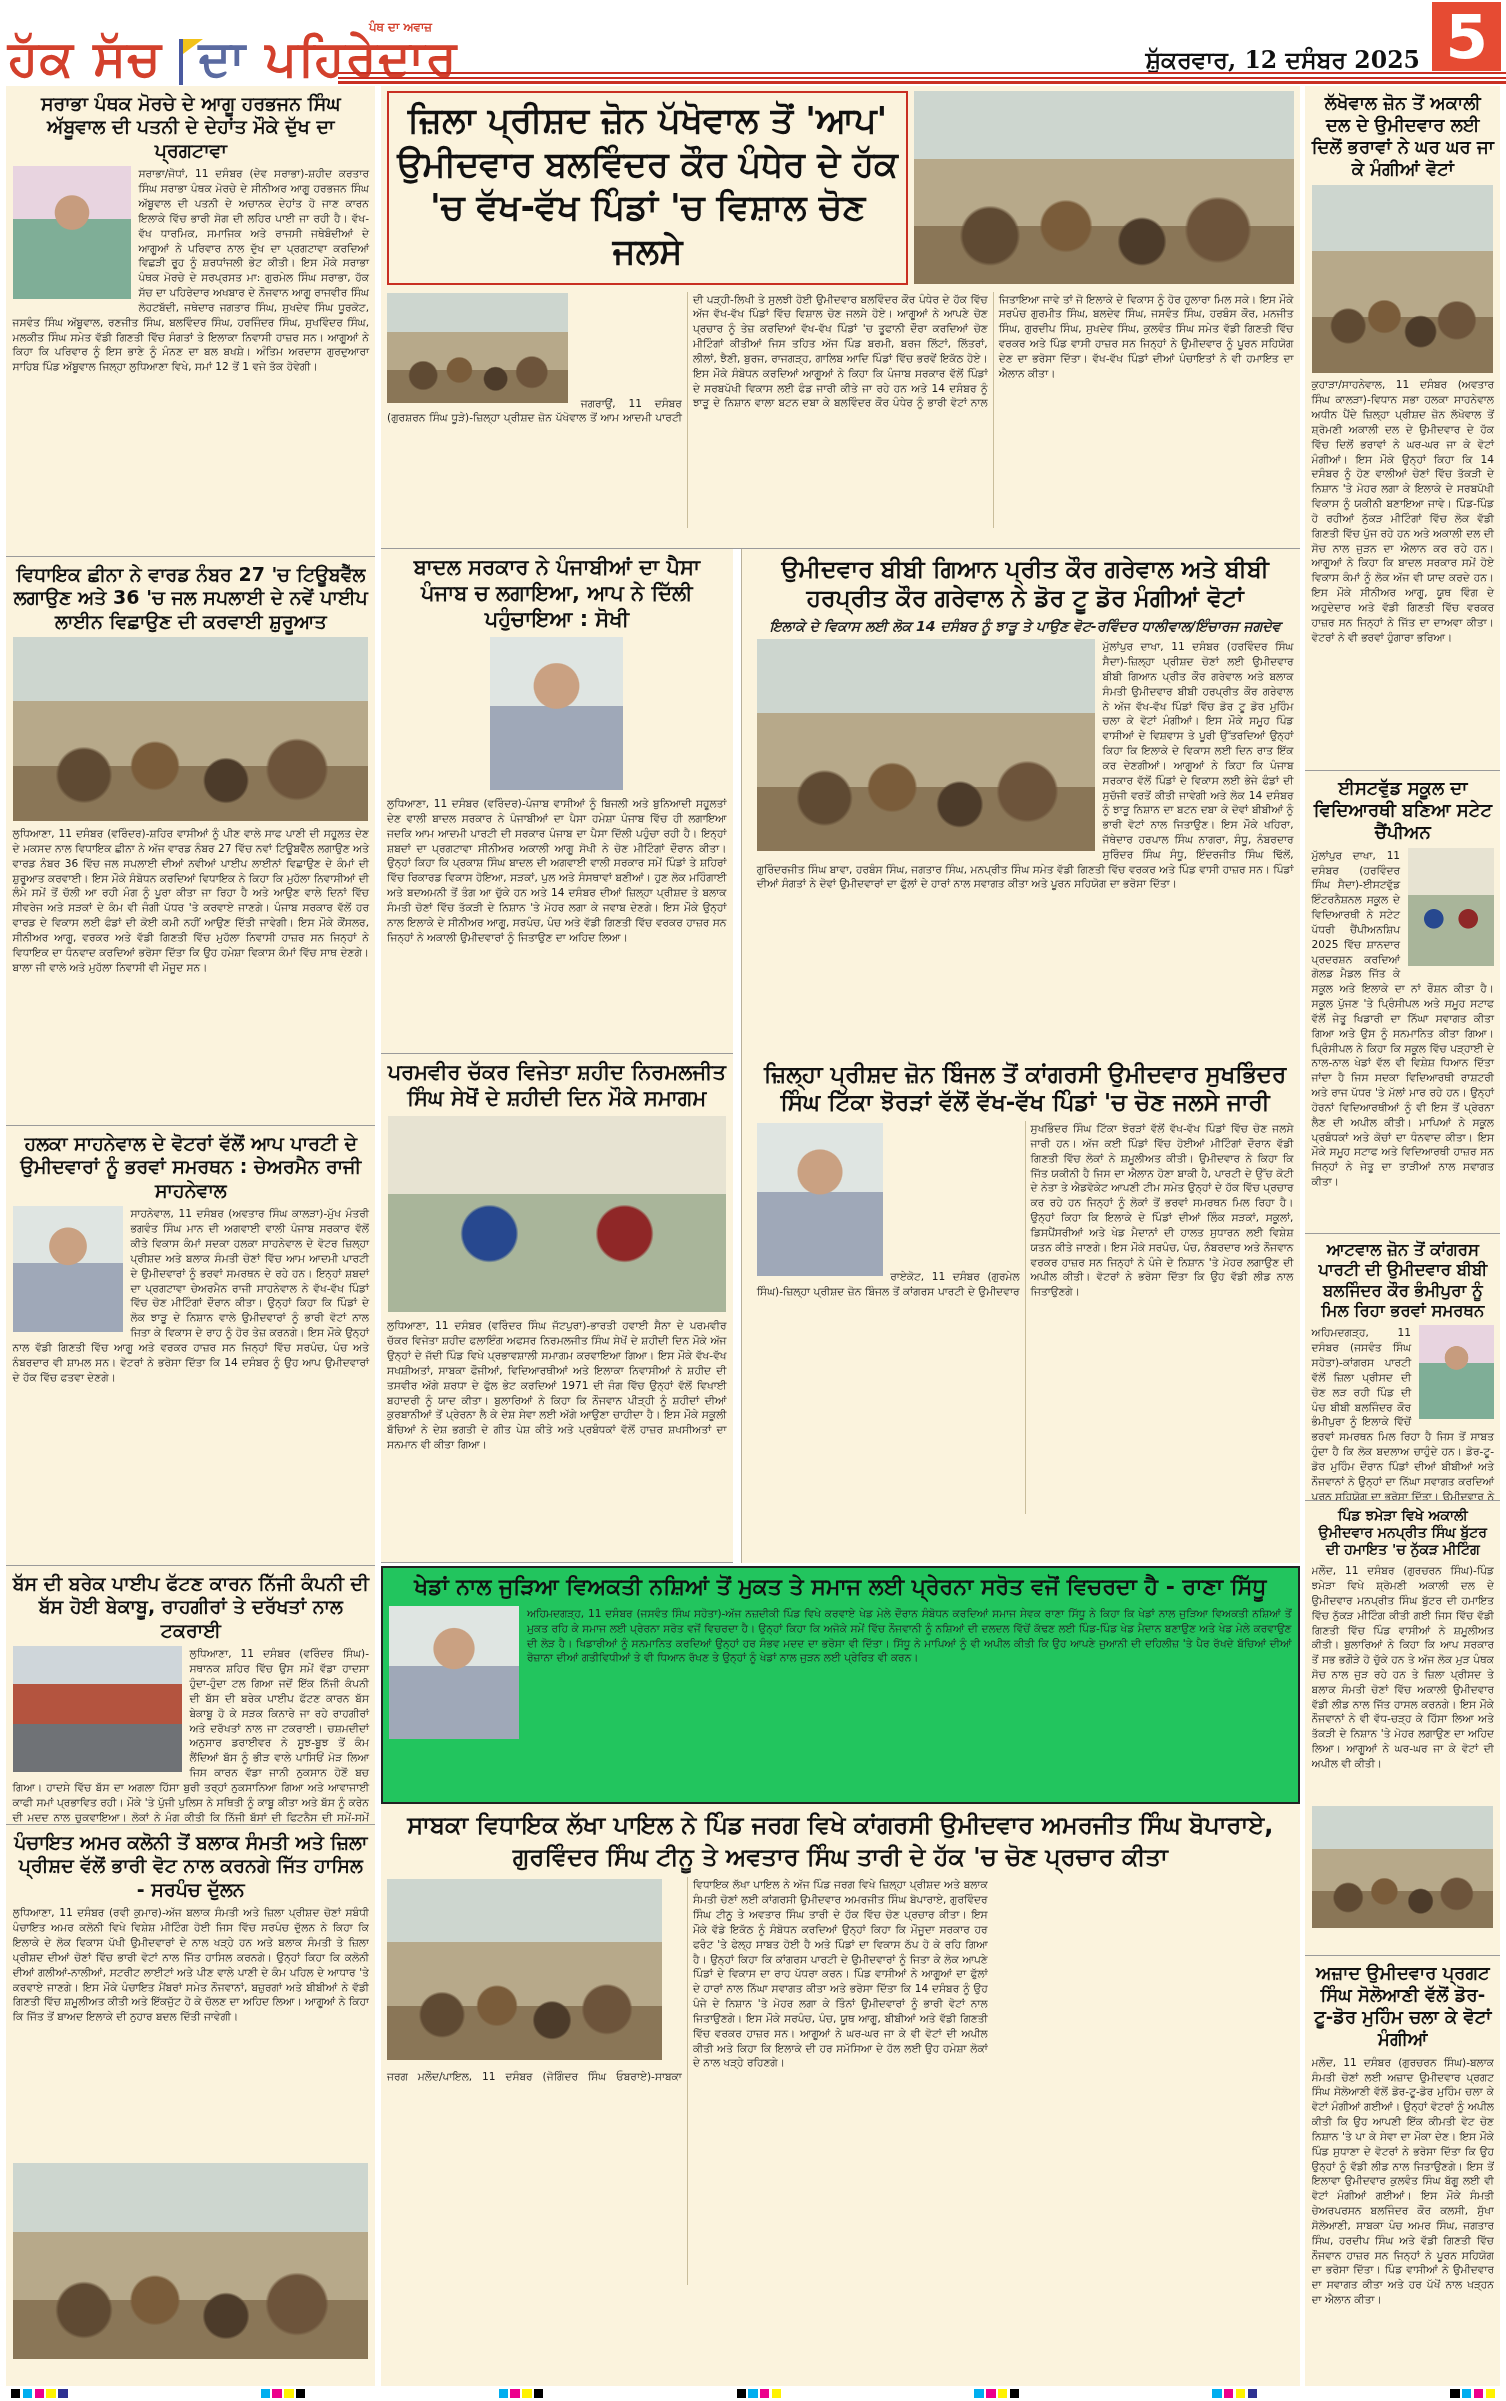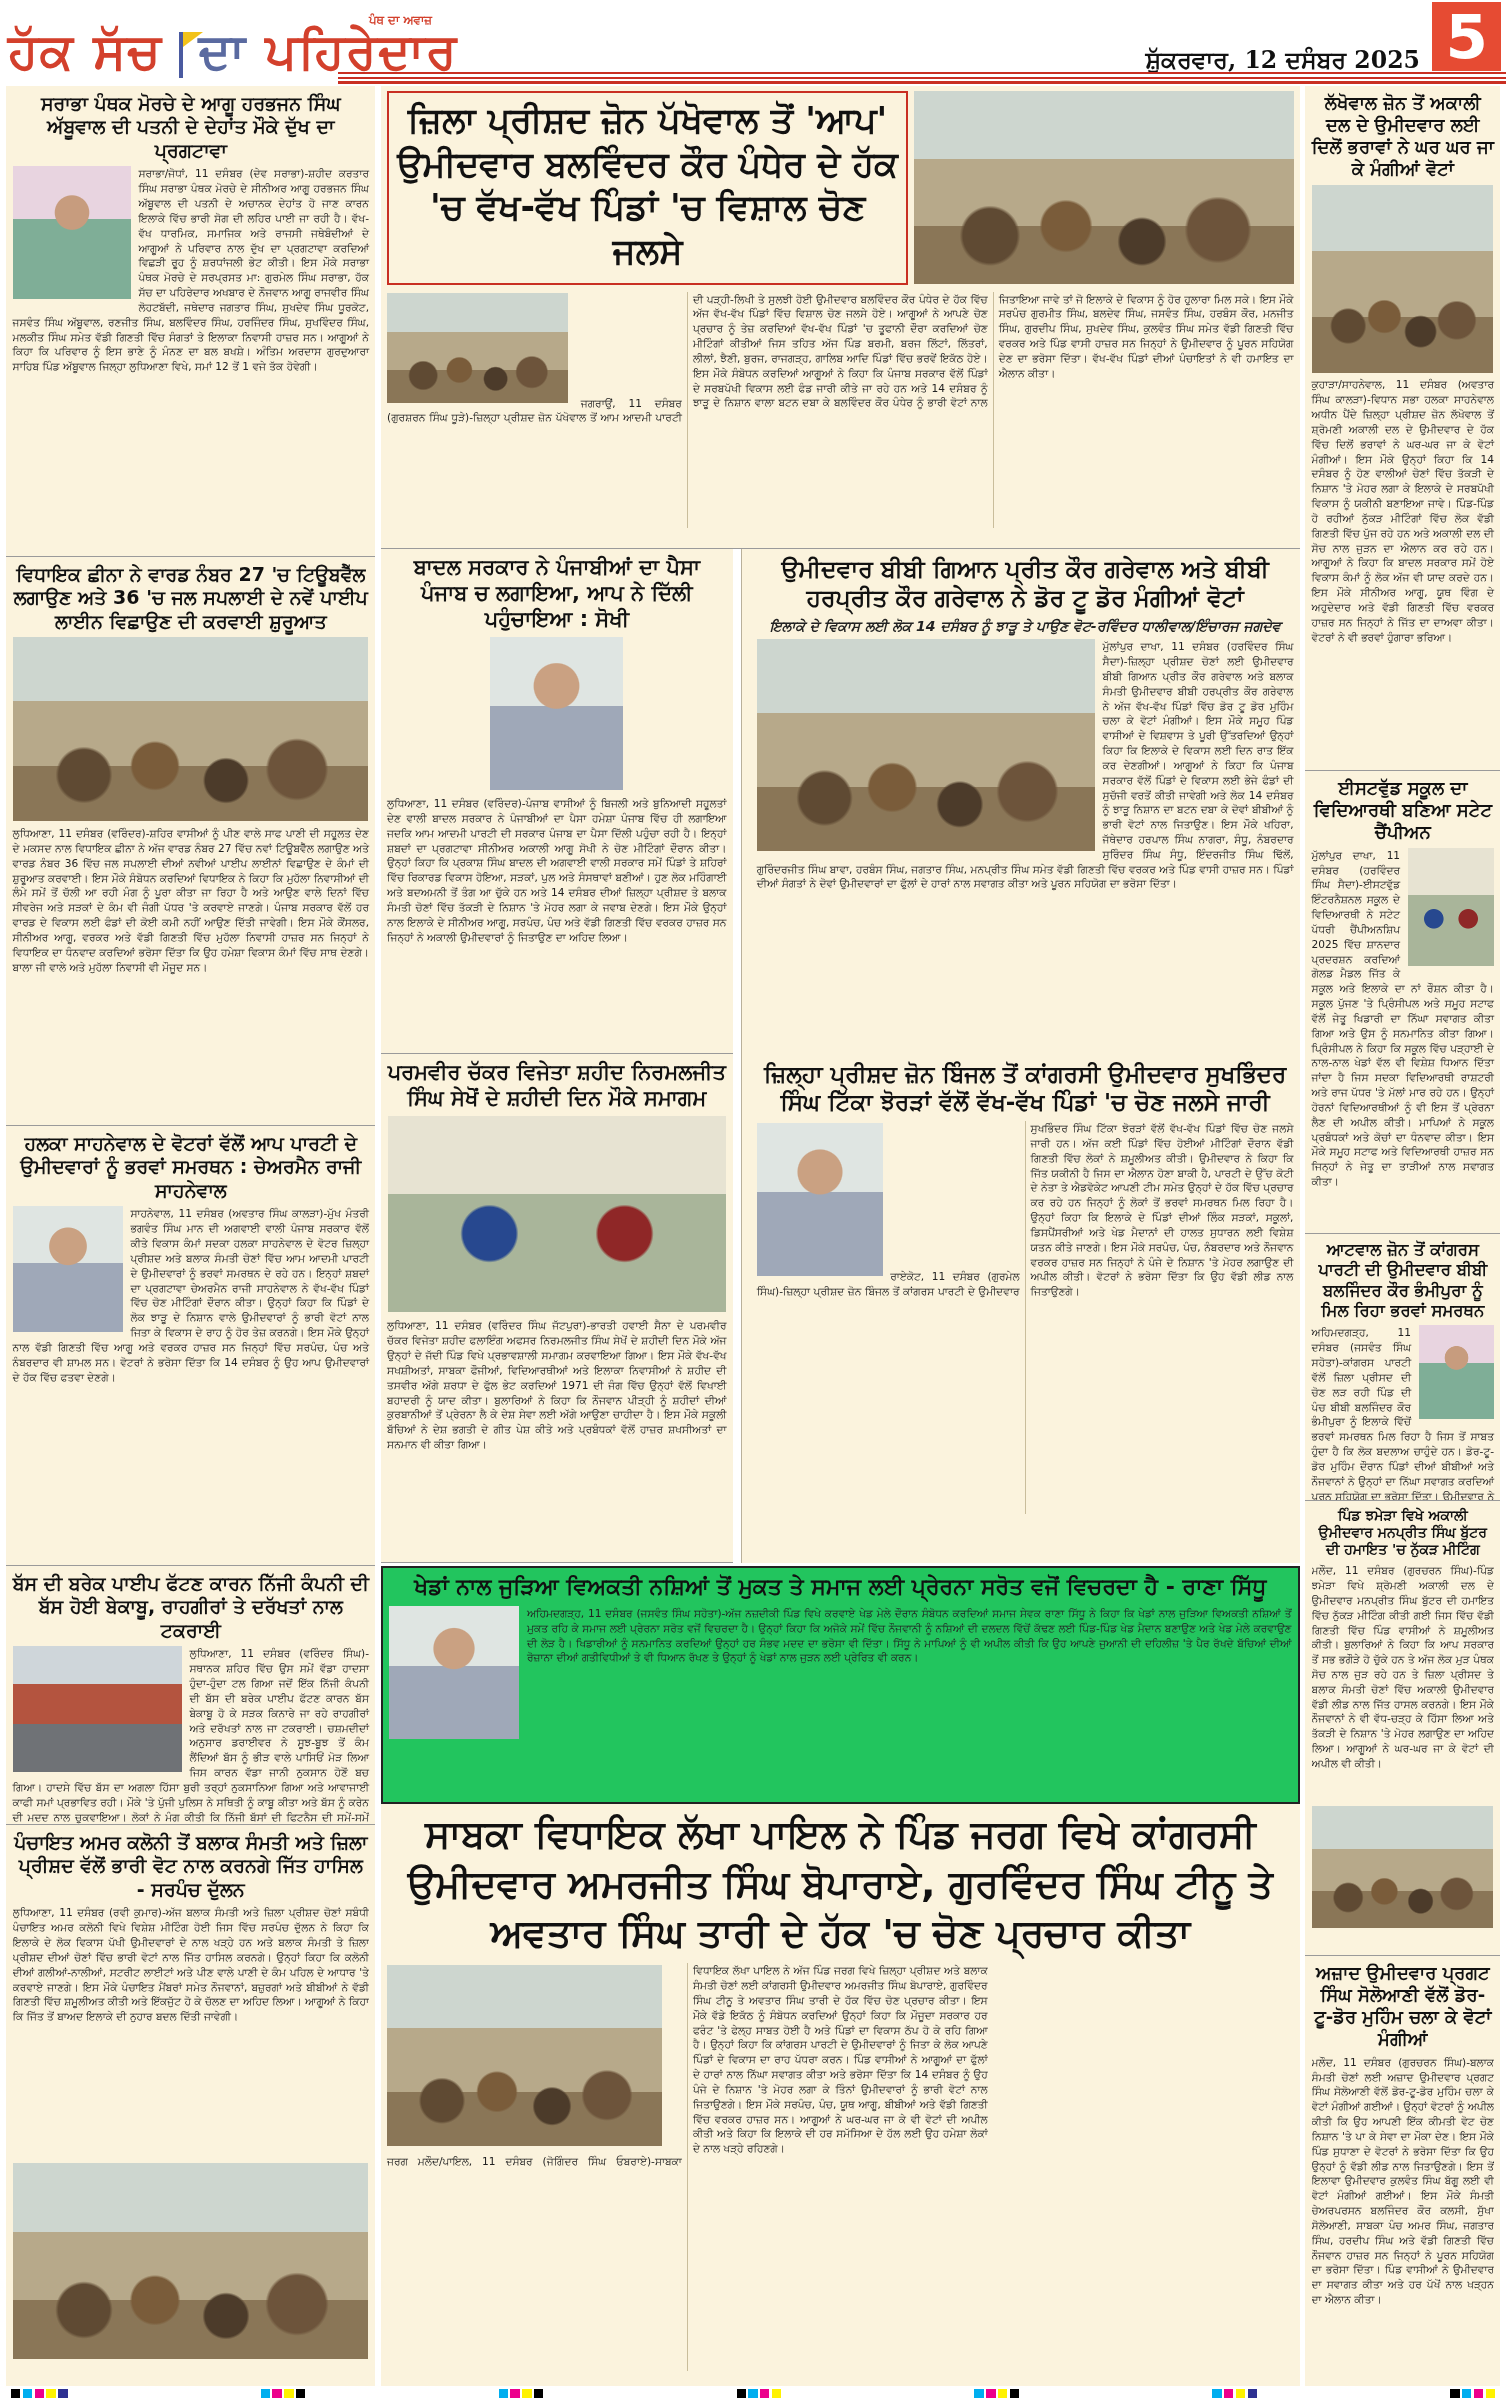--- a/index.html
+++ b/index.html
@@ -3,21 +3,21 @@
 <meta charset="utf-8">
 <style>
   html,body{margin:0;padding:0;}
   body{
     width:1506px;height:2401px;position:relative;background:#ffffff;
     font-family:"DejaVu Sans","Liberation Sans",sans-serif;
     color:#1c1c1c;overflow:hidden;
   }
   
   .masthead{position:relative;height:85px;}
-  .logo{position:absolute;left:7.9px;top:13px;width:667px;}
+  .logo{position:absolute;left:7.9px;top:20px;width:667px;}
   .logo-tagline{font-size:11.8px;color:#d3402c;font-weight:bold;margin-left:361px;}
   .logo-line{font-size:49px;font-weight:bold;letter-spacing:1.6px;line-height:1.0;white-space:nowrap;}
   .logo-red{color:#d3402c;}
   .logo-blue{color:#5a6aa0;}
   .flag{display:inline-block;width:27px;height:46px;position:relative;vertical-align:middle;margin:0 4.7px;}
   .flag .pole{position:absolute;left:11.8px;top:0;width:3.9px;height:46px;background:#4a5aa0;}
   .flag .cloth{position:absolute;left:15.7px;top:0;width:0;height:0;border-top:15.7px solid #f2c21a;border-right:20.4px solid transparent;}
   .issue-date{position:absolute;right:86px;top:46px;font-family:"DejaVu Serif","Liberation Serif",serif;font-size:23.6px;font-weight:bold;color:#111;}
   .page-num{position:absolute;right:4.7px;top:1.6px;width:69px;height:69px;background:#e64b33;color:#fff;
     font-size:61px;font-weight:bold;display:flex;align-items:center;justify-content:center;}
@@ -29,21 +29,21 @@
   .col-center{width:919px;}
   .col-right{width:195px;}
   .col-left,.col-center,.col-right{display:flex;flex-direction:column;}
   .article{background:#fbf3dd;border-bottom:1.6px solid #9a9a9a;box-sizing:border-box;padding:4.7px 6.3px;overflow:hidden;position:relative;}
   .article:last-child{border-bottom:none;}
   
   .hl{font-weight:bold;color:#111;text-align:center;line-height:1.22;margin:1.6px 0 4.7px 0;}
   .hl-sm{font-size:19px;}
   .hl-md{font-size:21px;}
   .hl-xl{font-size:35px;line-height:1.25;text-align:center;}
-  .hl-big2{font-size:38px;line-height:1.3;text-align:center;}
+  .hl-big2{font-size:24px;line-height:1.3;text-align:center;}
   .subhead{font-size:14px;font-weight:bold;font-style:italic;text-align:center;margin:1.6px 0 4.7px 0;color:#222;}
   .body-txt{font-size:10.6px;line-height:1.4;text-align:justify;color:#222;}
   .cols2{column-count:2;column-gap:11px;column-rule:0.8px solid #c9bd9b;}
   .cols3{column-count:3;column-gap:11px;column-rule:0.8px solid #c9bd9b;}
   
   .photo{background:#b9a98c;position:relative;overflow:hidden;}
   .ph-crowd{background:
     radial-gradient(circle at 20% 75%, #5f4a33 0 8%, transparent 9%),
     radial-gradient(circle at 40% 70%, #7a5c3a 0 9%, transparent 10%),
     radial-gradient(circle at 60% 78%, #4c3b2a 0 8%, transparent 9%),

